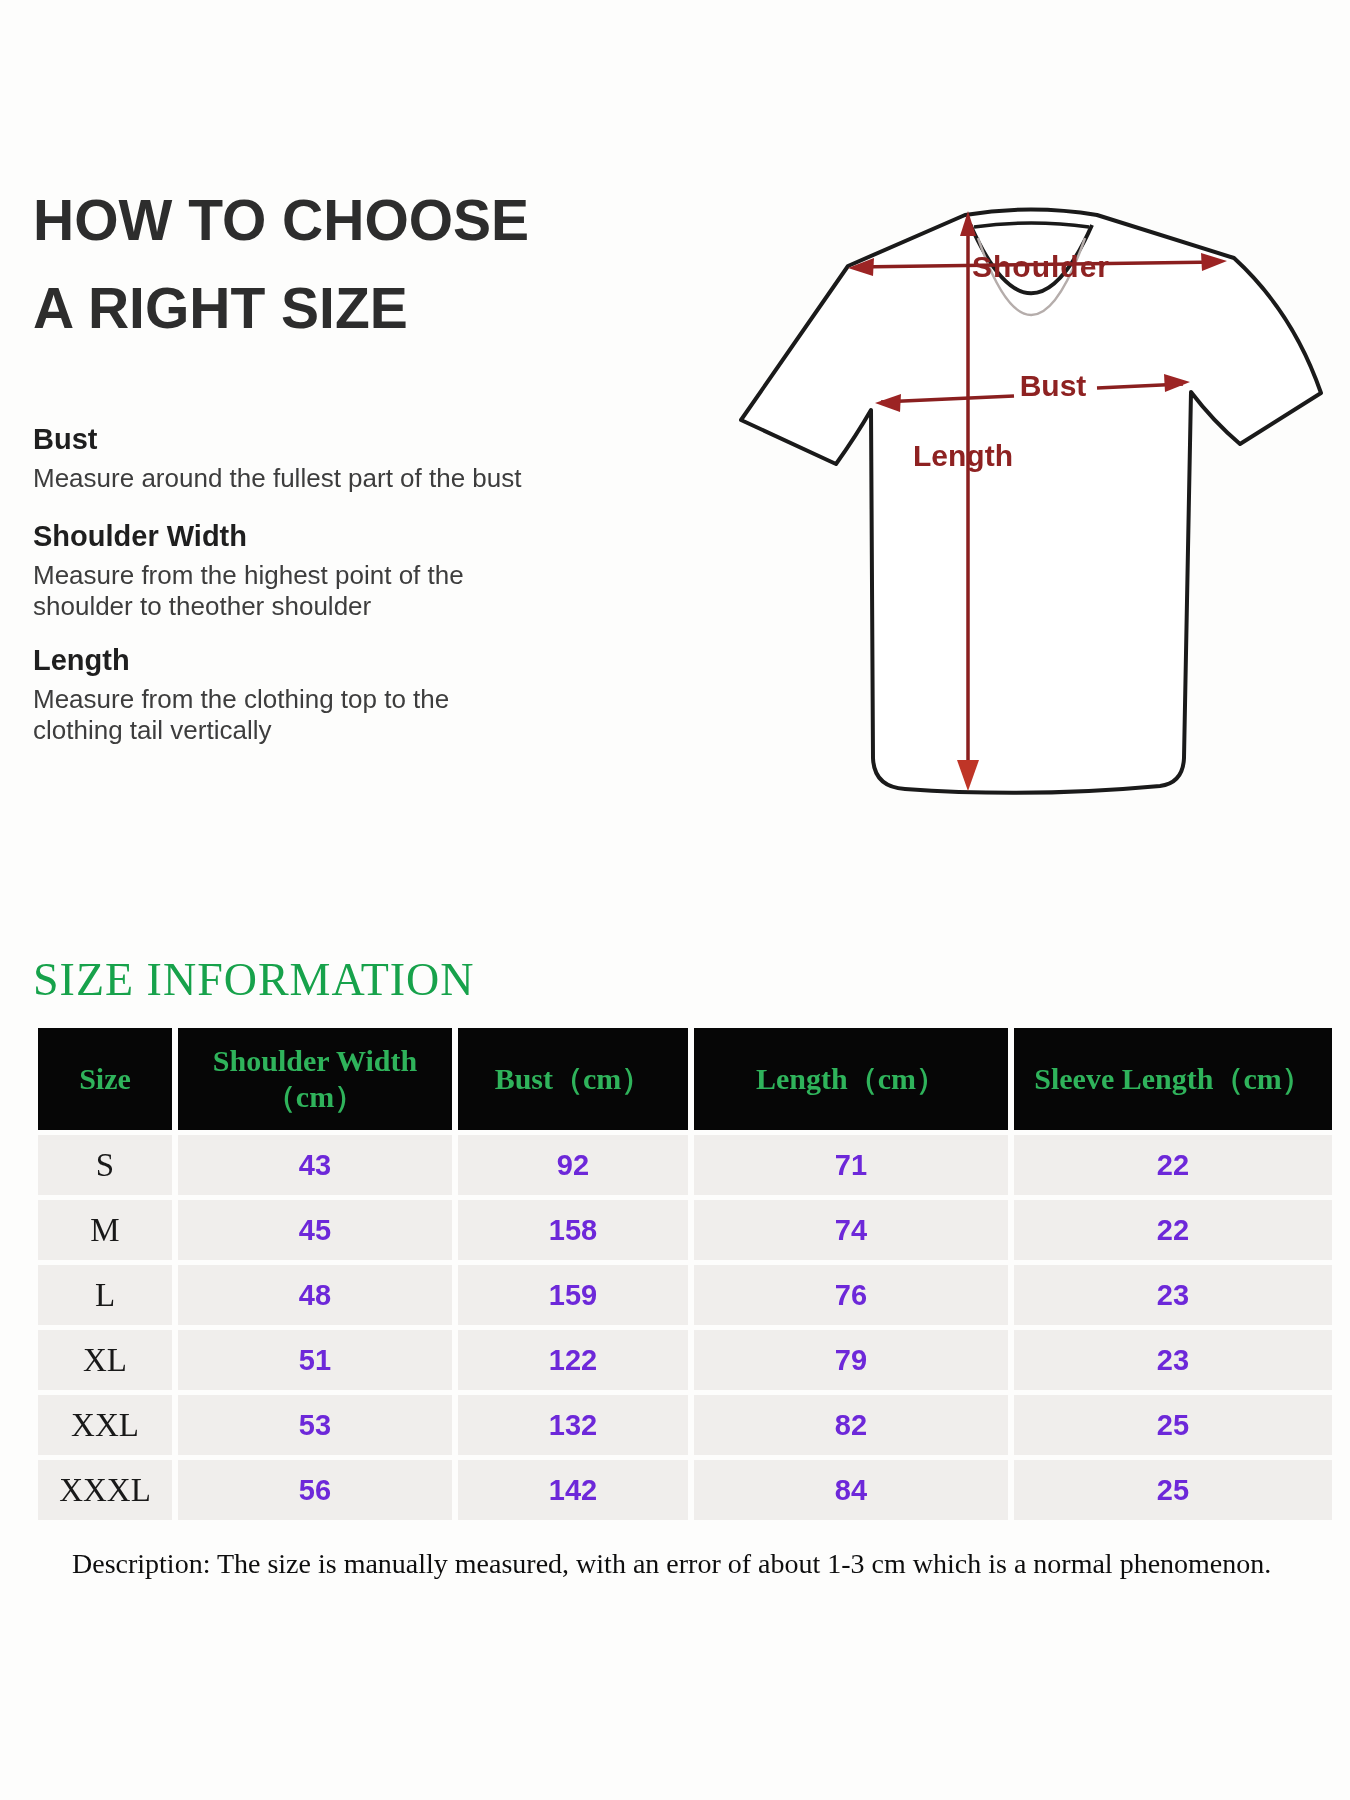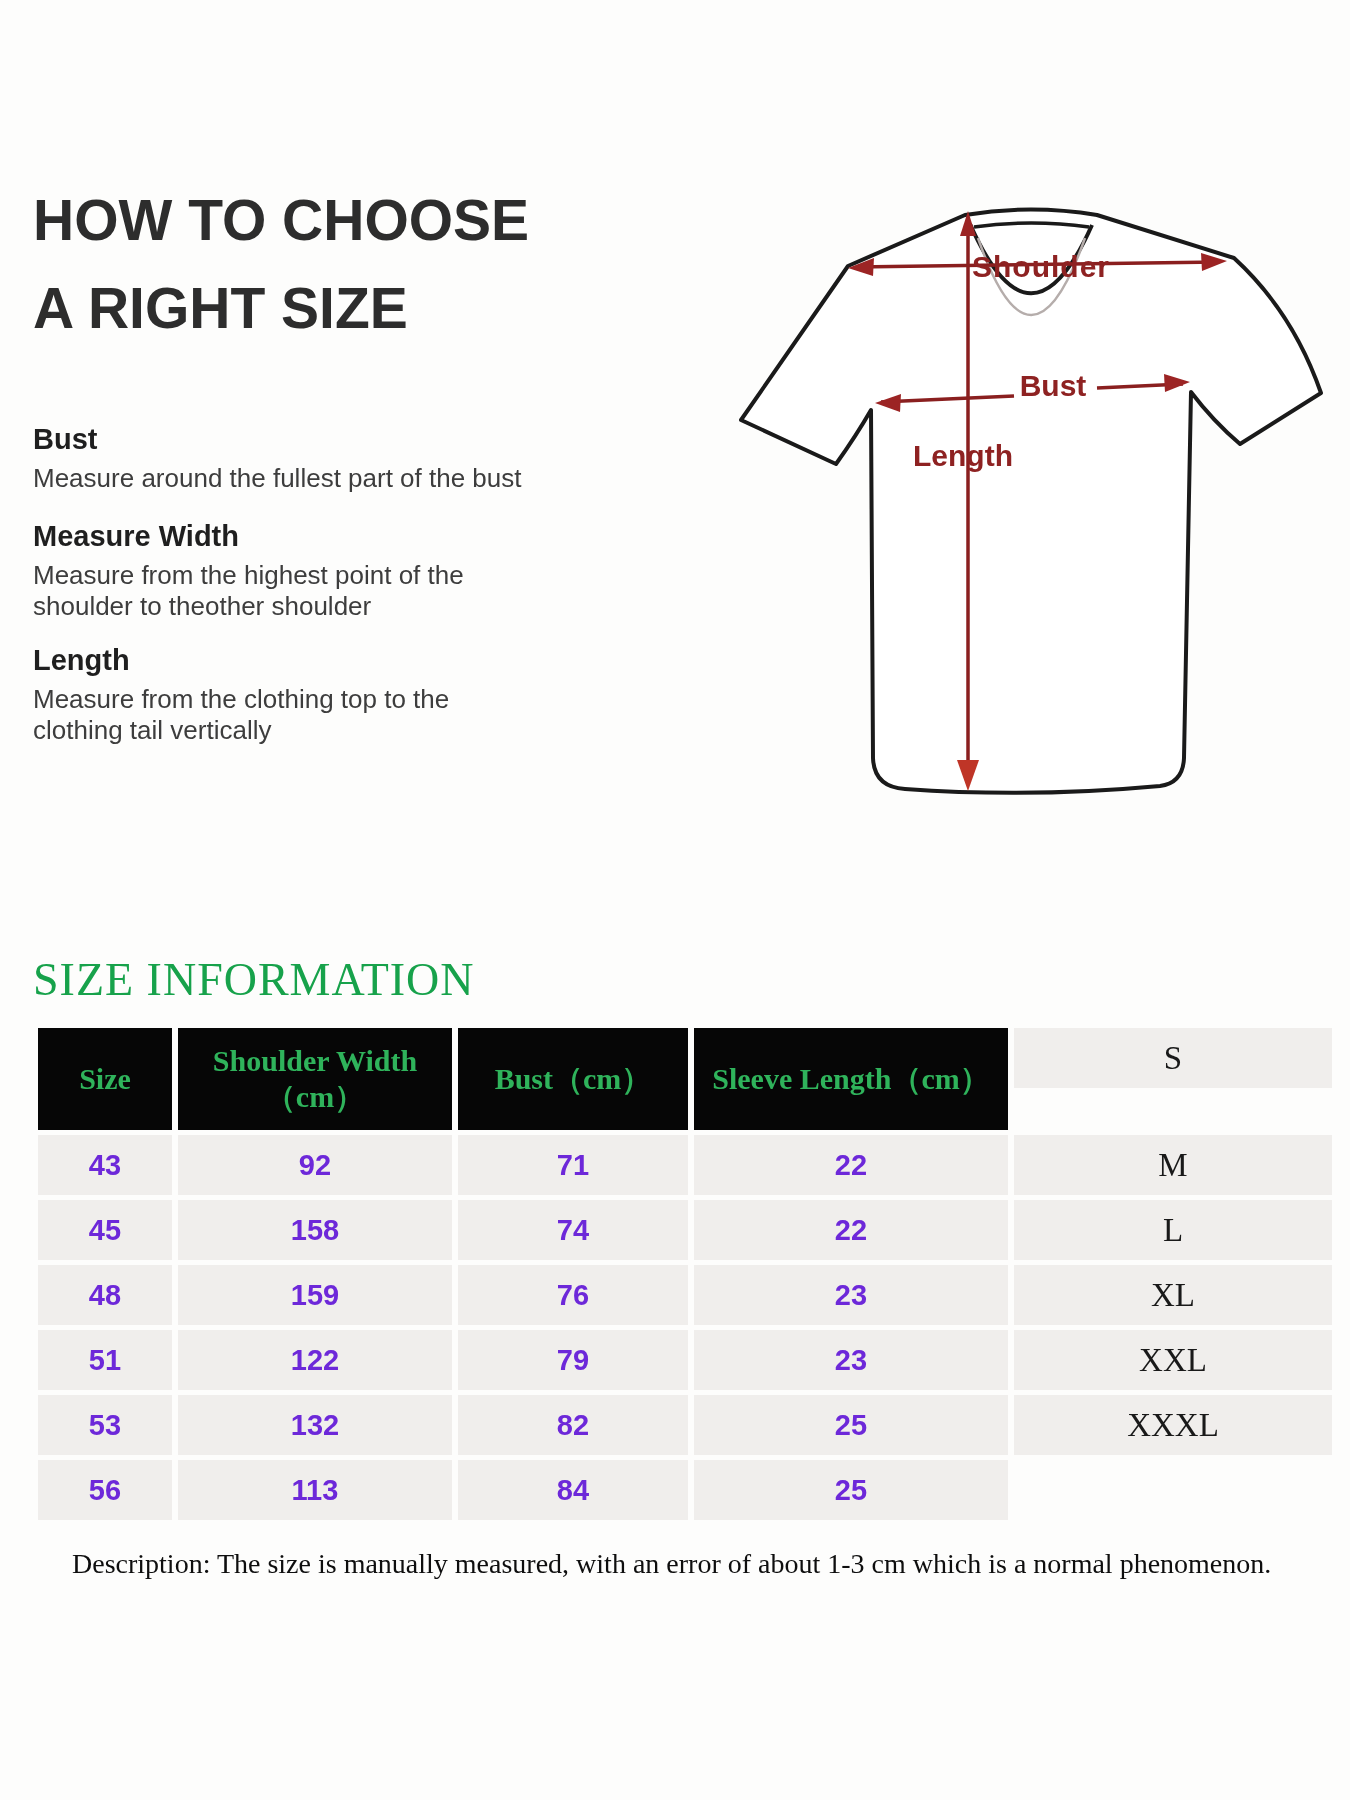--- a/index.html
+++ b/index.html
@@ -46,21 +46,21 @@
     <div>HOW TO CHOOSE</div>
     <div>A RIGHT SIZE</div>
   </div>
 
   <div class="measure-item mi-1">
     <div class="measure-label">Bust</div>
     <div class="measure-desc">Measure around the fullest part of the bust</div>
   </div>
 
   <div class="measure-item mi-2">
-    <div class="measure-label">Measure Width</div>
+    <div class="measure-label">Shoulder Width</div>
     <div class="measure-desc">Measure from the highest point of the shoulder to theother shoulder</div>
   </div>
 
   <div class="measure-item mi-3">
     <div class="measure-label">Length</div>
     <div class="measure-desc">Measure from the clothing top to the clothing tail vertically</div>
   </div>
 
   <div class="diagram">
     <svg width="760" height="700" viewBox="600 140 760 700">
@@ -92,20 +92,21 @@
     </svg>
   </div>
 
   <div class="sizeinfo-title">SIZE INFORMATION</div>
 
   <div class="size-table">
 
     <div class="th">Size</div>
     <div class="th">Shoulder Width（cm）</div>
     <div class="th">Bust（cm）</div>
+    <div class="th">Length（cm）</div>
     <div class="th">Sleeve Length（cm）</div>
 
     <div class="td size-cell">S</div>
     <div class="td num-cell">43</div>
     <div class="td num-cell">92</div>
     <div class="td num-cell">71</div>
     <div class="td num-cell">22</div>
 
     <div class="td size-cell">M</div>
     <div class="td num-cell">45</div>
@@ -126,20 +127,20 @@
     <div class="td num-cell">23</div>
 
     <div class="td size-cell">XXL</div>
     <div class="td num-cell">53</div>
     <div class="td num-cell">132</div>
     <div class="td num-cell">82</div>
     <div class="td num-cell">25</div>
 
     <div class="td size-cell">XXXL</div>
     <div class="td num-cell">56</div>
-    <div class="td num-cell">113</div>
+    <div class="td num-cell">142</div>
     <div class="td num-cell">84</div>
     <div class="td num-cell">25</div>
   </div>
 
   <div class="footer-desc">Description: The size is manually measured, with an error of about 1-3 cm which is a normal phenomenon.</div>
 
 </div>
 
 </body></html>

